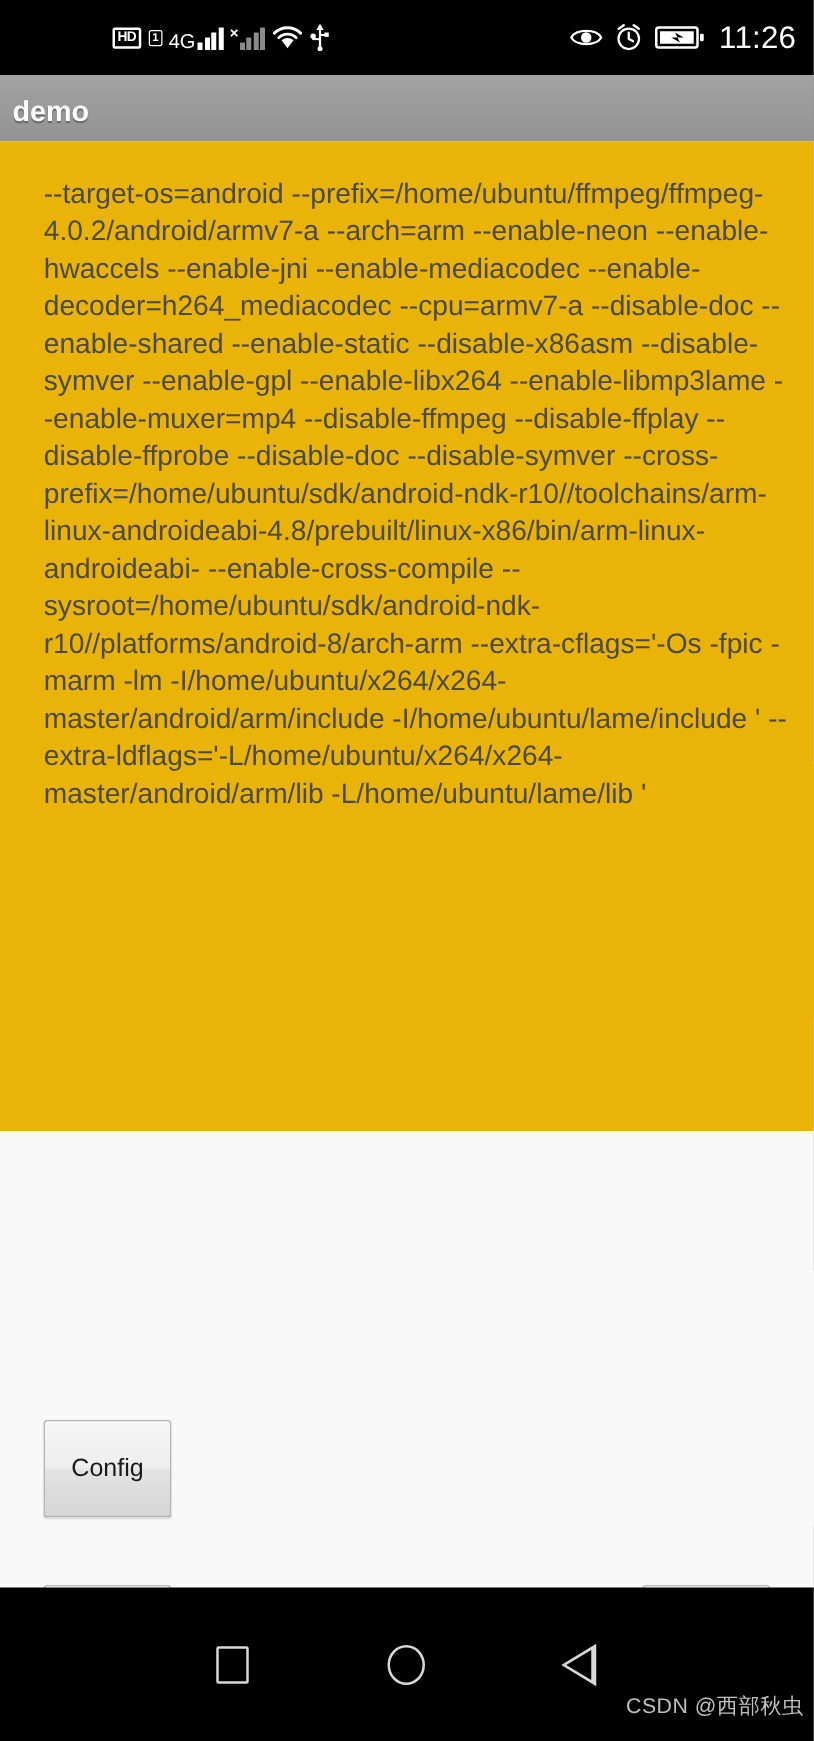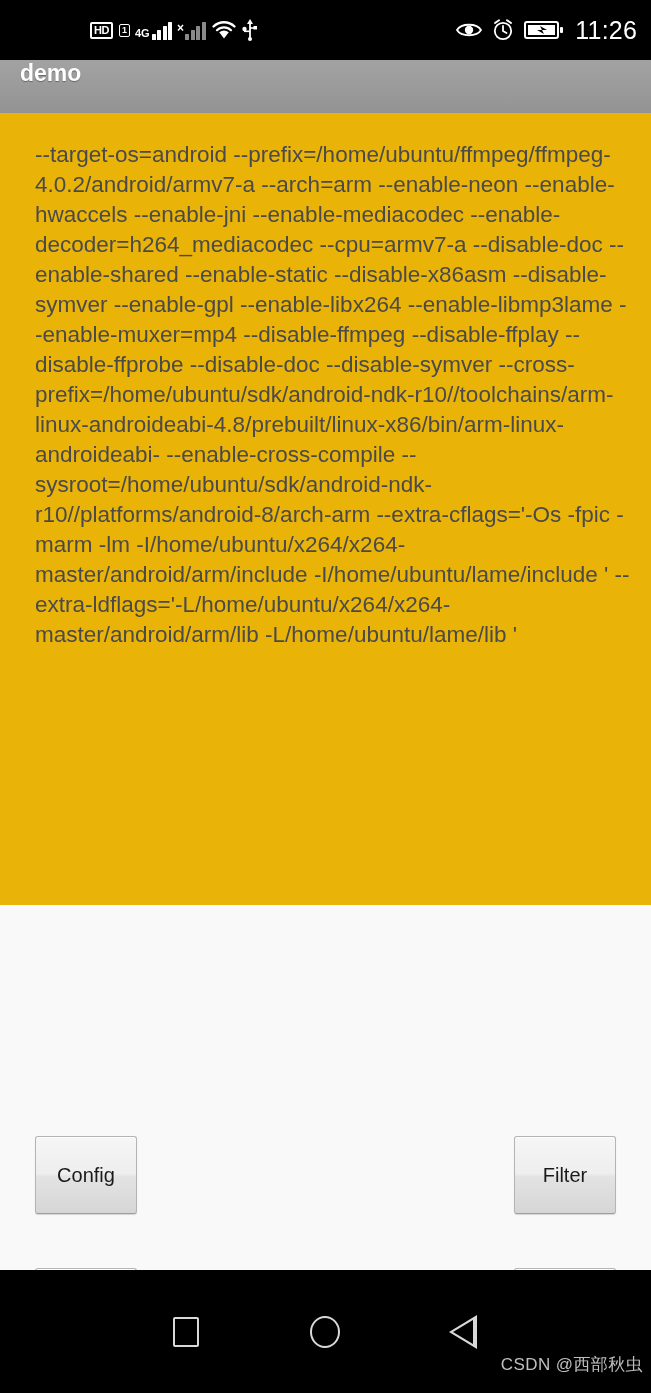--- a/index.html
+++ b/index.html
@@ -64,22 +64,22 @@
     border-radius: 2px;
     color: #ffffff;
     font-size: 9px;
     font-weight: bold;
     line-height: 1;
     padding: 1px 2px;
     margin-left: 1px;
   }
   .net-label {
     color: #ffffff;
-    font-size: 11px;
-    font-weight: bold;
+    font-size: 16px;
+    font-weight: normal;
     align-self: flex-start;
     margin-top: 8px;
     margin-right: -3px;
   }
   .bars {
     display: flex;
     align-items: flex-end;
     gap: 1.5px;
     height: 20px;
   }
@@ -106,21 +106,21 @@
 
   
   .action-bar {
     position: absolute;
     top: 60px; left: 0;
     width: 651px;
     height: 60px;
     background: linear-gradient(to bottom, #a2a2a2 0%, #9a9a9a 50%, #919191 100%);
     border-bottom: 1px solid #7f7f7f;
     display: flex;
-    padding-left: 10px;
+    align-items: center;
   }
   .action-bar .title {
     color: #ffffff;
     font-size: 23px;
     font-weight: bold;
     padding-left: 10px;
     text-shadow: 0 1px 1px rgba(0,0,0,0.35);
   }
 
   
@@ -334,21 +334,20 @@
     <span class="title">demo</span>
   </div>
 
   <div class="content">
 
     <div class="console-text">--target-os=android --prefix=/home/ubuntu/ffmpeg/ffmpeg-4.0.2/android/armv7-a --arch=arm --enable-neon --enable-hwaccels --enable-jni --enable-mediacodec --enable-decoder=h264_mediacodec --cpu=armv7-a --disable-doc --enable-shared --enable-static --disable-x86asm --disable-symver --enable-gpl --enable-libx264 --enable-libmp3lame --enable-muxer=mp4 --disable-ffmpeg --disable-ffplay --disable-ffprobe --disable-doc --disable-symver --cross-prefix=/home/ubuntu/sdk/android-ndk-r10//toolchains/arm-linux-androideabi-4.8/prebuilt/linux-x86/bin/arm-linux-androideabi- --enable-cross-compile --sysroot=/home/ubuntu/sdk/android-ndk-r10//platforms/android-8/arch-arm --extra-cflags='-Os -fpic -marm -lm -I/home/ubuntu/x264/x264-master/android/arm/include -I/home/ubuntu/lame/include ' --extra-ldflags='-L/home/ubuntu/x264/x264-master/android/arm/lib -L/home/ubuntu/lame/lib '</div>
 
     <div class="button-area">
       <div class="btn-row row1">
         <button class="btn">Config</button>
-        <button class="btn">Filter</button>
       </div>
       <div class="btn-row row2">
         <button class="btn">Format</button>
         <button class="btn">Codec</button>
       </div>
     </div>
 
   </div>
 
   <div class="nav-bar">

